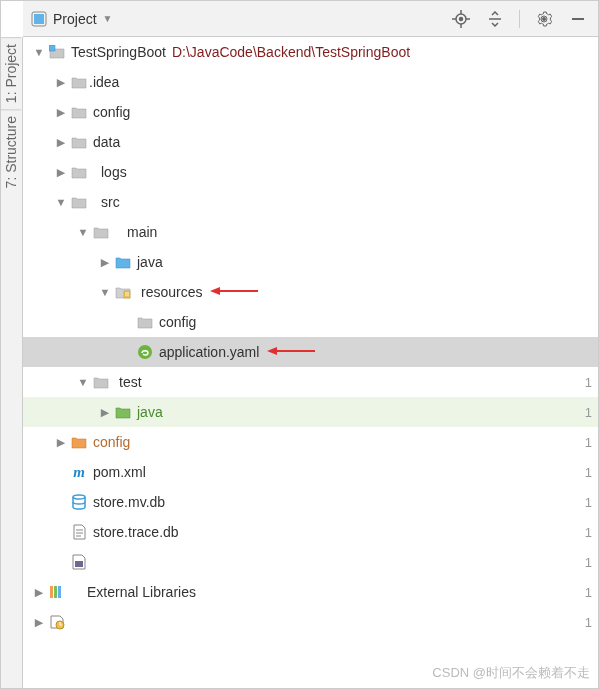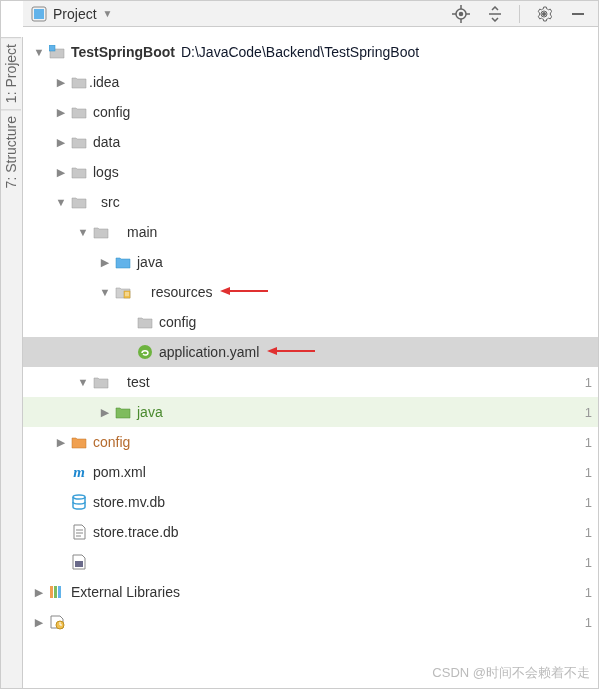--- a/index.html
+++ b/index.html
@@ -3,41 +3,41 @@
 <meta charset="utf-8">
 <style>
 * { margin:0; padding:0; box-sizing:border-box; font-family:"Segoe UI",Arial,sans-serif; font-size:14px; }
 body { width:599px; height:689px; background:#fff; border:1px solid #ccc; position:relative; overflow:hidden; color:#333; }
 
 
 .side-gutter { position:absolute; left:0; top:36px; width:22px; height:100%; background:#f2f2f2; border-right:1px solid #ccc; }
 .vtab { writing-mode:vertical-lr; transform:rotate(180deg); font-size:12px; color:#666; padding:6px 2px; display:flex; align-items:center; gap:6px; border-bottom:1px solid #ccc;}
 
 
-.topbar { position:absolute; left:22px; right:0; top:0; height:26px; background:#f2f2f2; border-bottom:1px solid #ccc; display:flex; align-items:center; }
+.topbar { position:absolute; left:22px; right:0; top:0; height:36px; background:#f2f2f2; border-bottom:1px solid #ccc; display:flex; align-items:center; }
 .title-group { display:flex; align-items:center; gap:6px; padding:0 8px; height:100%; }
 .title-group .label { color:#333; }
 .tb-icon { width:16px; height:16px; display:inline-flex; align-items:center; justify-content:center; }
 .spacer { flex:1; }
 .tool-group { display:flex; align-items:center; gap:14px; padding-right:10px; }
 .tool-btn { width:20px; height:20px; display:flex; align-items:center; justify-content:center; color:#666; }
 .vline { width:1px; height:18px; background:#ccc; }
 
 
 .tree { position:absolute; left:22px; right:0; top:36px; bottom:0; overflow:hidden; }
 .row { display:flex; align-items:center; height:30px; padding-left:8px; white-space:nowrap; }
 .row.selected { background:#d6d6d6;align-items:center; }
 .row.green-hl { background:#ecf5e6; }
 .row .caret { width:16px; display:inline-flex; justify-content:center; color:#888; font-size:11px; }
 .row .caret.none { visibility:hidden; }
 .row .icon { width:20px; display:inline-flex; justify-content:center; align-items:center; }
 .row .green-txt { color:#4a8a2e; }
 .row .gutter-num { margin-left:auto; margin-right:6px; color:#999; font-size:13px; }
-.bold { font-weight:bold; }
-.gray { color:#0f172a; }
+.bold { font-weight:normal; }
+.gray { color:#7f1d1d; }
 
 
 .folder-svg { width:16px; height:14px; }
 .folder-gray { fill:#c8c8c8; stroke:#999; stroke-width:0.5; }
 .folder-blue { fill:#62b3ea; stroke:#2e8fc0; stroke-width:0.5; }
 .folder-orange { fill:#f0a050; stroke:#c07020; stroke-width:0.5; }
 .folder-green { fill:#7fbc5e; stroke:#4a8a2e; stroke-width:0.5; }
 .folder-res { fill:#d0d0d0; stroke:#999; stroke-width:0.5; }
 
 .arrow-red { display:inline-block; margin-left:8px; }
@@ -146,21 +146,21 @@
     <span style="margin-left:4px">data</span>
   </div>
 
   <div class="row" style="padding-left:30px">
     <span class="caret">▶</span>
     <span class="icon">
         <svg class="folder-svg" viewBox="0 0 16 14">
           <path class="folder-gray" d="M1 3h4l1 1h9v9H1z"></path>
         </svg>
       </span>
-    <span style="margin-left:4px">logs</span>
+    <span style="margin-left:12px">logs</span>
   </div>
 
   <div class="row" style="padding-left:30px">
     <span class="caret">▼</span>
     <span class="icon">
         <svg class="folder-svg" viewBox="0 0 16 14">
           <path class="folder-gray" d="M1 3h4l1 1h9v9H1z"></path>
         </svg>
       </span>
     <span style="margin-left:12px">src</span>
@@ -189,21 +189,21 @@
   <div class="row" style="padding-left:74px">
     <span class="caret">▼</span>
     <span class="icon">
         <svg class="folder-svg" viewBox="0 0 16 14">
           <path class="folder-res" d="M1 3h4l1 1h9v9H1z"></path>
           <rect x="9" y="6" width="6" height="7" fill="#f0c050" stroke="#c09020" stroke-width="0.5"></rect>
           <line x1="10" y1="8" x2="14" y2="8" stroke="#fff" stroke-width="0.7"></line>
           <line x1="10" y1="10" x2="14" y2="10" stroke="#fff" stroke-width="0.7"></line>
         </svg>
       </span>
-    <span style="margin-left:18px">resources</span>
+    <span style="margin-left:8px">resources</span>
     <span class="arrow-red">
       <svg viewBox="0 0 48 14">
           <line x1="48" y1="7" x2="8" y2="7" stroke="#e03030" stroke-width="2"></line>
           <polygon points="0,7 10,3 10,11" fill="#e03030"></polygon>
         </svg>
     </span>
   </div>
 
   <div class="row" style="padding-left:96px">
     <span class="caret none">▶</span>
@@ -233,21 +233,21 @@
     <span class="gutter-num"></span>
   </div>
 
   <div class="row" style="padding-left:52px">
     <span class="caret">▼</span>
     <span class="icon">
         <svg class="folder-svg" viewBox="0 0 16 14">
           <path class="folder-gray" d="M1 3h4l1 1h9v9H1z"></path>
         </svg>
       </span>
-    <span style="margin-left:16px">test</span>
+    <span style="margin-left:8px">test</span>
     <span class="gutter-num">1</span>
   </div>
 
   <div class="row green-hl" style="padding-left:74px">
     <span class="caret">▶</span>
     <span class="icon">
         <svg class="folder-svg" viewBox="0 0 16 14">
           <path class="folder-green" d="M1 3h4l1 1h9v9H1z"></path>
         </svg>
       </span>
@@ -315,21 +315,21 @@
 
   <div class="row" style="padding-left:8px">
     <span class="caret">▶</span>
     <span class="icon">
       <svg width="16" height="16" viewBox="0 0 16 16">
           <rect x="1" y="2" width="3" height="12" fill="#f0a050"></rect>
           <rect x="5" y="2" width="3" height="12" fill="#7fbc5e"></rect>
           <rect x="9" y="2" width="3" height="12" fill="#62b3ea"></rect>
         </svg>
     </span>
-    <span style="margin-left:4px">External Libraries</span>
+    <span style="margin-left:20px">External Libraries</span>
     <span class="gutter-num">1</span>
   </div>
 
   <div class="row" style="padding-left:8px">
     <span class="caret">▶</span>
     <span class="icon">
       <svg width="16" height="16" viewBox="0 0 16 16">
           <path d="M2 2h9l3 3v9H2z" fill="#fff" stroke="#888"></path>
           <circle cx="11" cy="11" r="4" fill="#f0c050" stroke="#c09020"></circle>
           <path d="M11 8v3h2" fill="none" stroke="#fff" stroke-width="1"></path>

